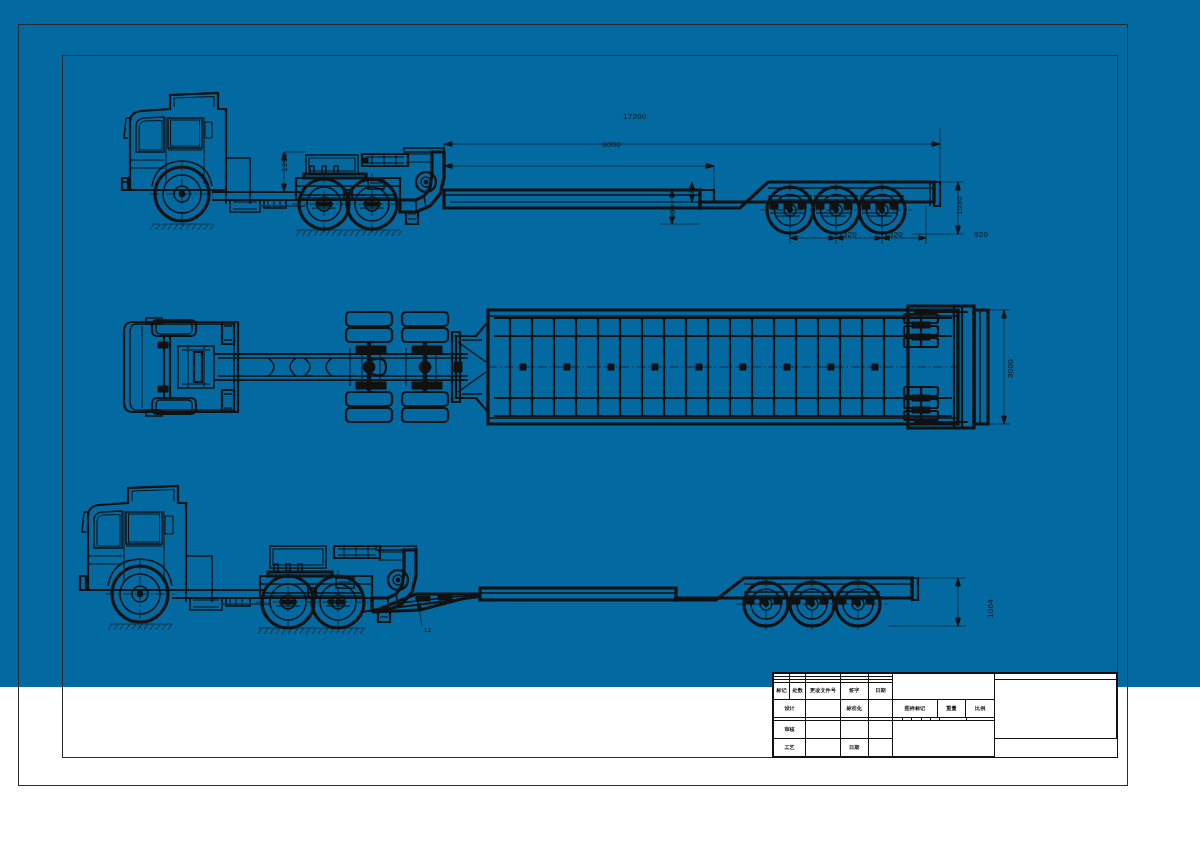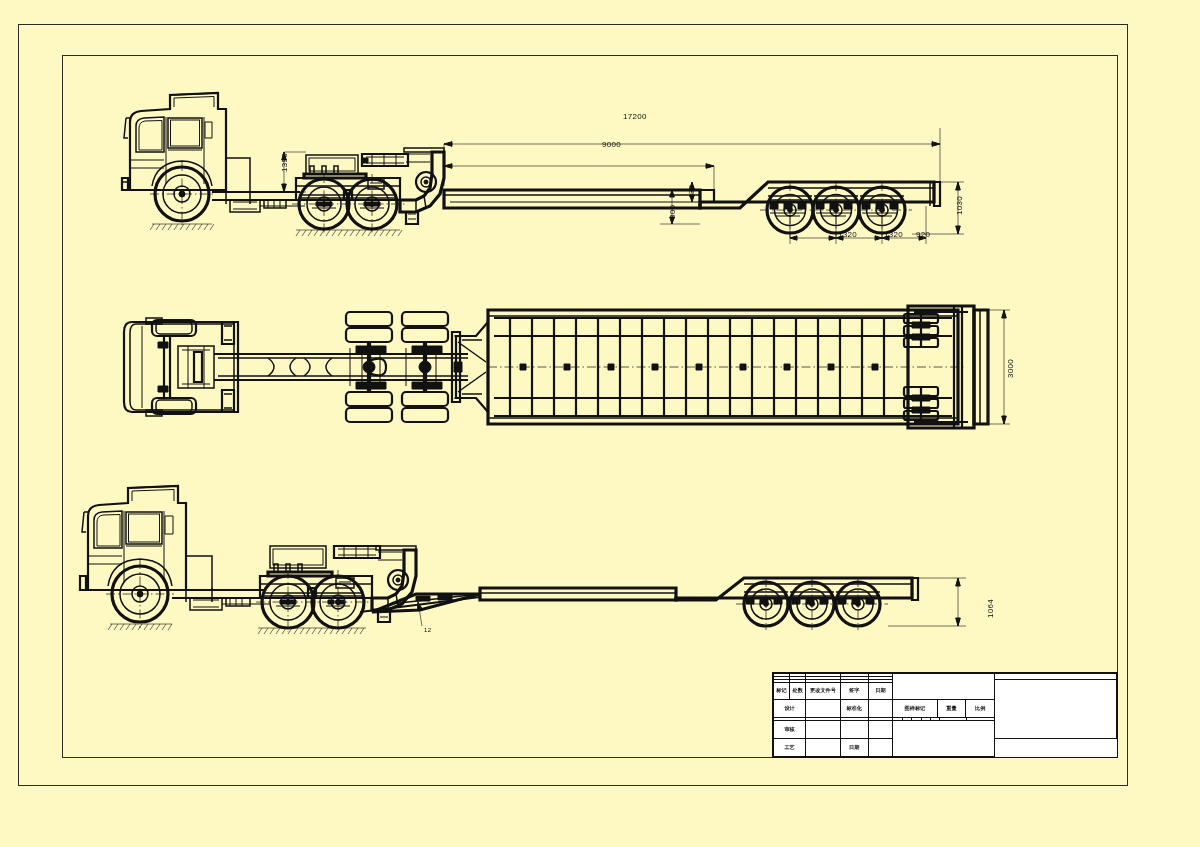--- a/index.html
+++ b/index.html
@@ -1,19 +1,19 @@
 <!DOCTYPE html>
 <html><head>
 <meta charset="utf-8">
 <title>Lowbed Semi-Trailer CAD Drawing</title>
 <style>
   html,body{margin:0;padding:0;background:#ffffff;}
   body{width:1200px;height:847px;position:relative;overflow:hidden;
        font-family:"Liberation Sans","DejaVu Sans",sans-serif;color:#111;}
-  #sheet{position:absolute;left:0;top:0;width:1200px;height:847px;background:#fef9c3;}
+  #sheet{position:absolute;left:0;top:0;width:1200px;height:687px;background:#0369a1;}
 
   
   .frame-outer{position:absolute;left:18px;top:24px;width:1110px;height:762px;
     border:1.6px solid #2b2b2b;box-sizing:border-box;}
   .frame-inner{position:absolute;left:62px;top:55px;width:1056px;height:703px;
     border:1.3px solid #2b2b2b;box-sizing:border-box;}
 
   
   .view{position:absolute;}
   svg{display:block;overflow:visible;}
@@ -218,21 +218,21 @@
   </div>
 
   <div class="dimtxt" style="left:623px;top:113px;">17200</div>
   <div class="dimtxt" style="left:602px;top:141px;">9000</div>
   <div class="dimtxt vert" style="left:281px;top:172px;">1390</div>
   <div class="dimtxt vert" style="left:688px;top:199px;">430</div>
   <div class="dimtxt vert" style="left:669px;top:219px;">800</div>
   <div class="dimtxt vert" style="left:956px;top:215px;">1030</div>
   <div class="dimtxt" style="left:838px;top:231px;">1320</div>
   <div class="dimtxt" style="left:884px;top:231px;">1320</div>
-  <div class="dimtxt" style="left:884px;top:231px;padding-left:32px;">920</div>
+  <div class="dimtxt" style="left:942px;top:231px;padding-left:32px;">920</div>
 
   <div class="view" style="left:118px;top:292px;">
   <svg width="880" height="150" viewBox="0 0 880 150">
     <g shape-rendering="geometricPrecision">
 
       <path class="ln w2" d="M14 30 Q6 30 6 40 L6 110 Q6 120 14 120 L120 120 L120 30 Z"></path>
       <path class="ln w15" d="M18 32 Q12 32 12 41 L12 109 Q12 118 18 118 L116 118 L116 32 Z"></path>
       <path class="ln w1" d="M24 34 L24 116"></path>
 
       <path class="ln w15" d="M28 26 L44 26 L44 32 L28 32 Z M28 118 L44 118 L44 124 L28 124 Z"></path>

